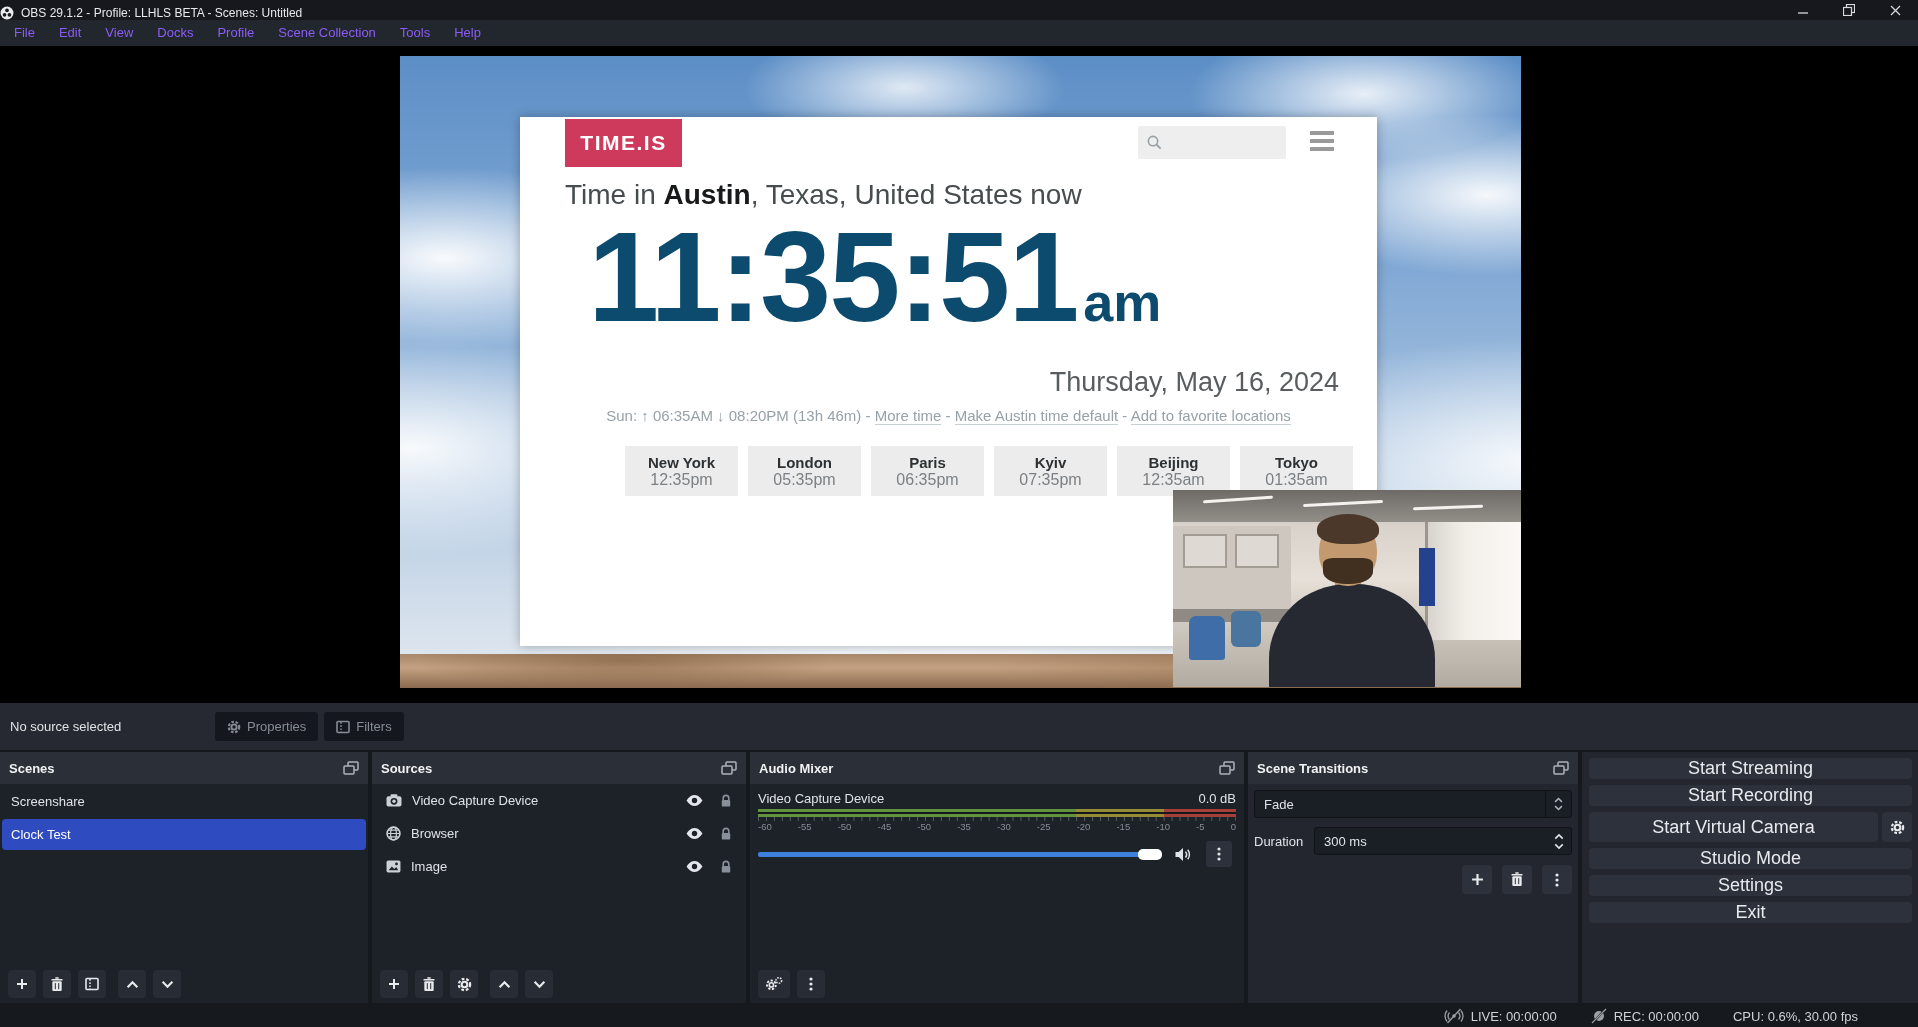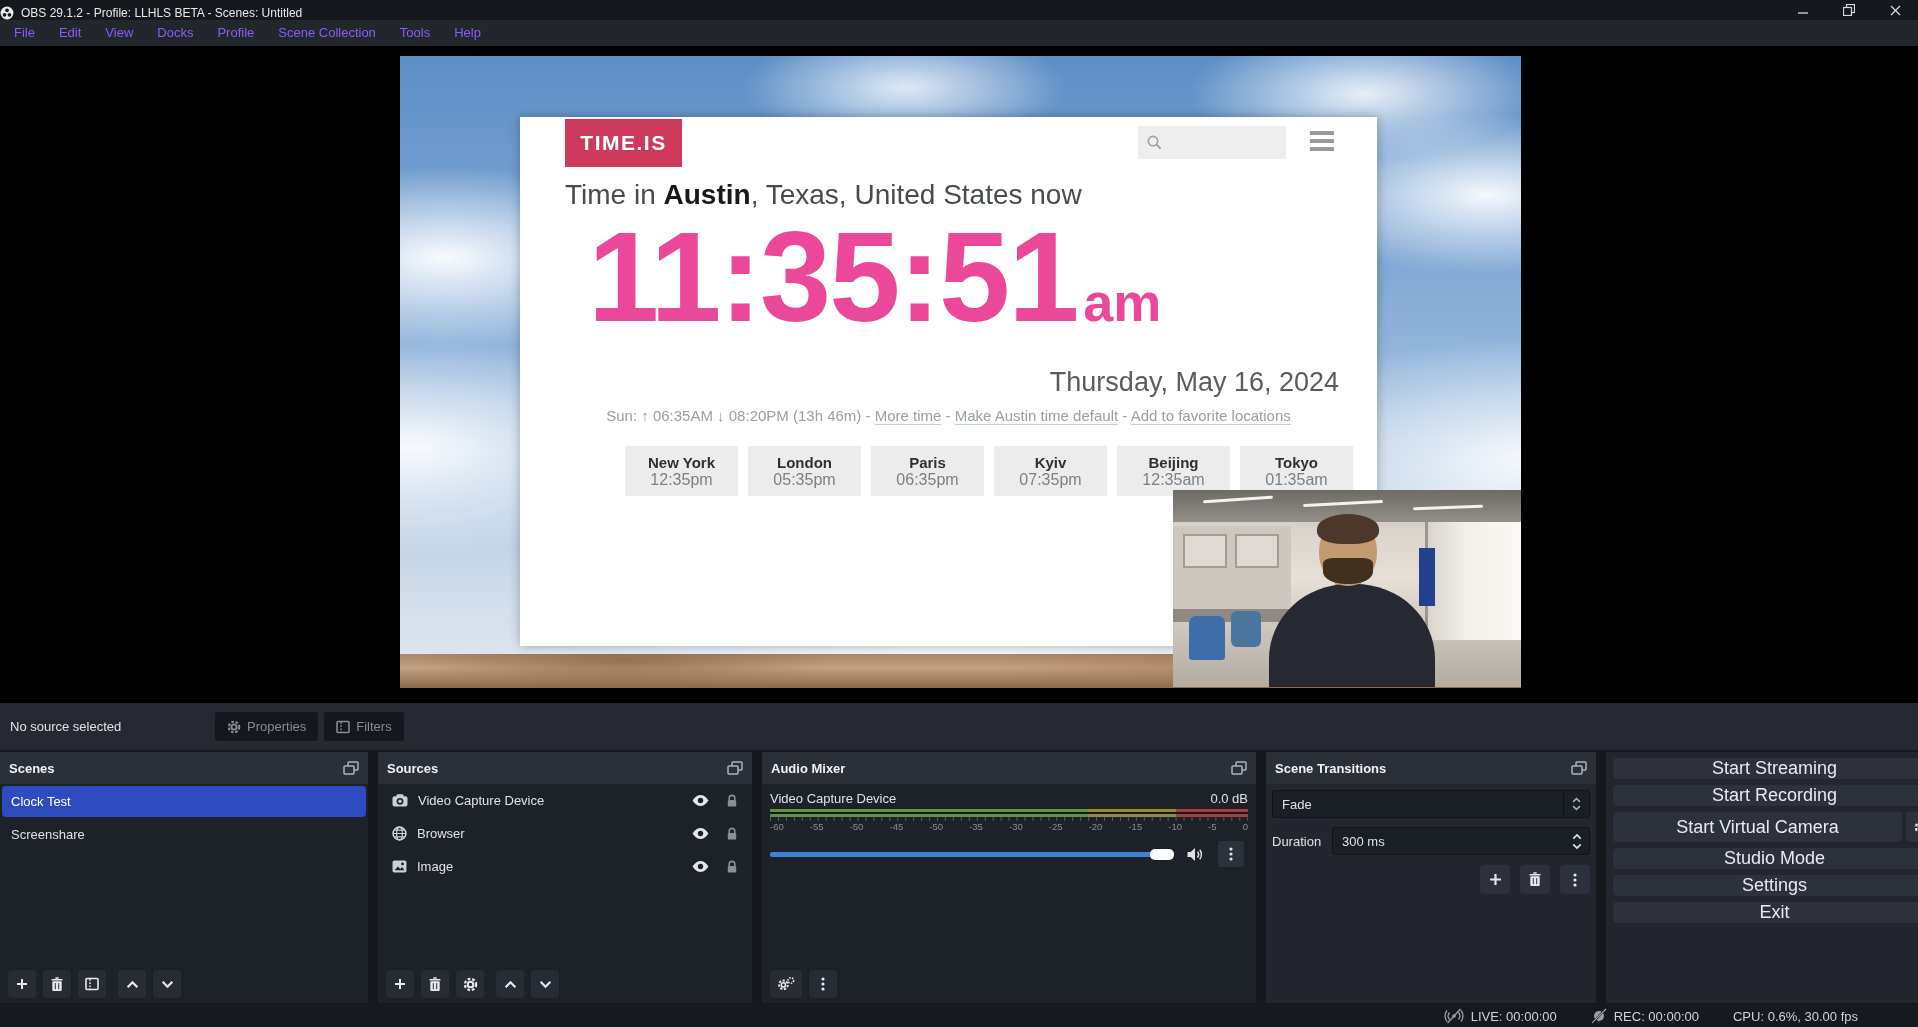--- a/index.html
+++ b/index.html
@@ -45,21 +45,21 @@
     align-items:center; justify-content:center; font-weight:700; font-size:21px;
     letter-spacing:1.5px; color:#fff; }
   .ti-search { position:absolute; left:618px; top:9px; width:148px; height:33px;
     background:#eeeeee; border-radius:2px; display:flex; align-items:center; padding-left:8px; }
   .ti-burger { position:absolute; left:790px; top:14px; width:24px; height:20px;
     display:flex; flex-direction:column; justify-content:space-between; }
   .ti-burger i { display:block; height:4px; background:#9a9a9a; }
   .ti-heading { position:absolute; left:45px; top:62px; font-size:28px; color:#474c4e; }
   .ti-heading b { color:#17191b; font-weight:800; }
   .ti-time { position:absolute; left:68px; top:96px; width:760px; white-space:nowrap;
-    color:#ec4899; font-weight:700; font-size:128px; line-height:1; letter-spacing:-2px; }
+    color:#0c4a6e; font-weight:700; font-size:128px; line-height:1; letter-spacing:-2px; }
   .ti-time .meridiem { font-size:54px; letter-spacing:0; margin-left:6px; }
   .ti-date { position:absolute; right:38px; top:250px; font-size:27px; color:#595d5f; }
   .ti-sunline { position:absolute; left:0; top:290px; width:100%; text-align:center;
     font-size:15px; color:#98a1a6; }
   .ti-sunline .ti-link { border-bottom:1px solid #c9d0d4; }
   .ti-clocks { position:absolute; left:105px; top:329px; display:flex; gap:10px; }
   .ti-clockbox { width:113px; height:50px; background:#ececec; display:flex; flex-direction:column;
     align-items:center; justify-content:center; }
   .ti-clockbox .city { font-size:15px; font-weight:700; color:#2e3133; }
   .ti-clockbox .ctime { font-size:16px; color:#7c8084; }
@@ -96,21 +96,21 @@
   
   .srctoolbar { position:absolute; left:0; top:703px; width:100%; height:47px;
     background:#262931; display:flex; align-items:center; }
   .src-status { font-size:13px; color:#dfe3e7; margin-left:10px; width:205px; }
   .tb-btn { height:29px; background:#14171d; border-radius:3px; display:flex; align-items:center;
     justify-content:center; gap:6px; color:#868c95; font-size:13px; padding:0 12px; }
   .tb-btn + .tb-btn { margin-left:6px; }
 
   
   .docks { position:absolute; left:0; top:752px; width:1918px; height:251px;
-    display:flex; gap:10px; }
+    display:flex; gap:4px; }
   .panel { display:flex; flex-direction:column; height:251px; }
   .panel-header { height:32px; background:#2b2f37; display:flex; align-items:center;
     padding:0 9px; flex:0 0 auto; }
   .panel-title { font-size:13px; font-weight:700; color:#f0f2f4; }
   .panel-header .popout { margin-left:auto; }
   .panel-body { flex:1; position:relative; }
   .body-dark { background:#1d2128; }
   .body-mid { background:#23262e; }
   .dock-toolbar { position:absolute; left:0; bottom:0; width:100%; height:38px;
     display:flex; align-items:center; padding:0 8px; gap:7px; }
@@ -326,22 +326,22 @@
 
     <div class="panel" style="flex:0 0 368px;">
       <div class="panel-header">
         <span class="panel-title">Scenes</span>
         <svg class="popout" width="16" height="14" viewBox="0 0 16 14" fill="none">
           <rect x="5" y="1" width="10" height="8" rx="1" stroke="#aeb4bc" stroke-width="1.5"></rect>
           <rect x="1" y="5" width="10" height="8" rx="1" fill="#2b2f37" stroke="#aeb4bc" stroke-width="1.5"></rect>
         </svg>
       </div>
       <div class="panel-body body-dark">
+        <div class="scene-row">Screenshare</div>
         <div class="scene-row selected">Clock Test</div>
-        <div class="scene-row">Screenshare</div>
         <div class="dock-toolbar">
           <div class="icon-btn">
             <svg width="12" height="12" viewBox="0 0 12 12">
                 <path d="M6 1v10M1 6h10" stroke="#e8eaed" stroke-width="2"></path>
               </svg>
           </div>
           <div class="icon-btn">
             <svg width="14" height="15" viewBox="0 0 14 16" fill="#e8eaed">
               <rect x="2" y="4.5" width="10" height="10.5" rx="1.2"></rect>
                 <rect x="1" y="2" width="12" height="1.8" rx="0.9"></rect>

